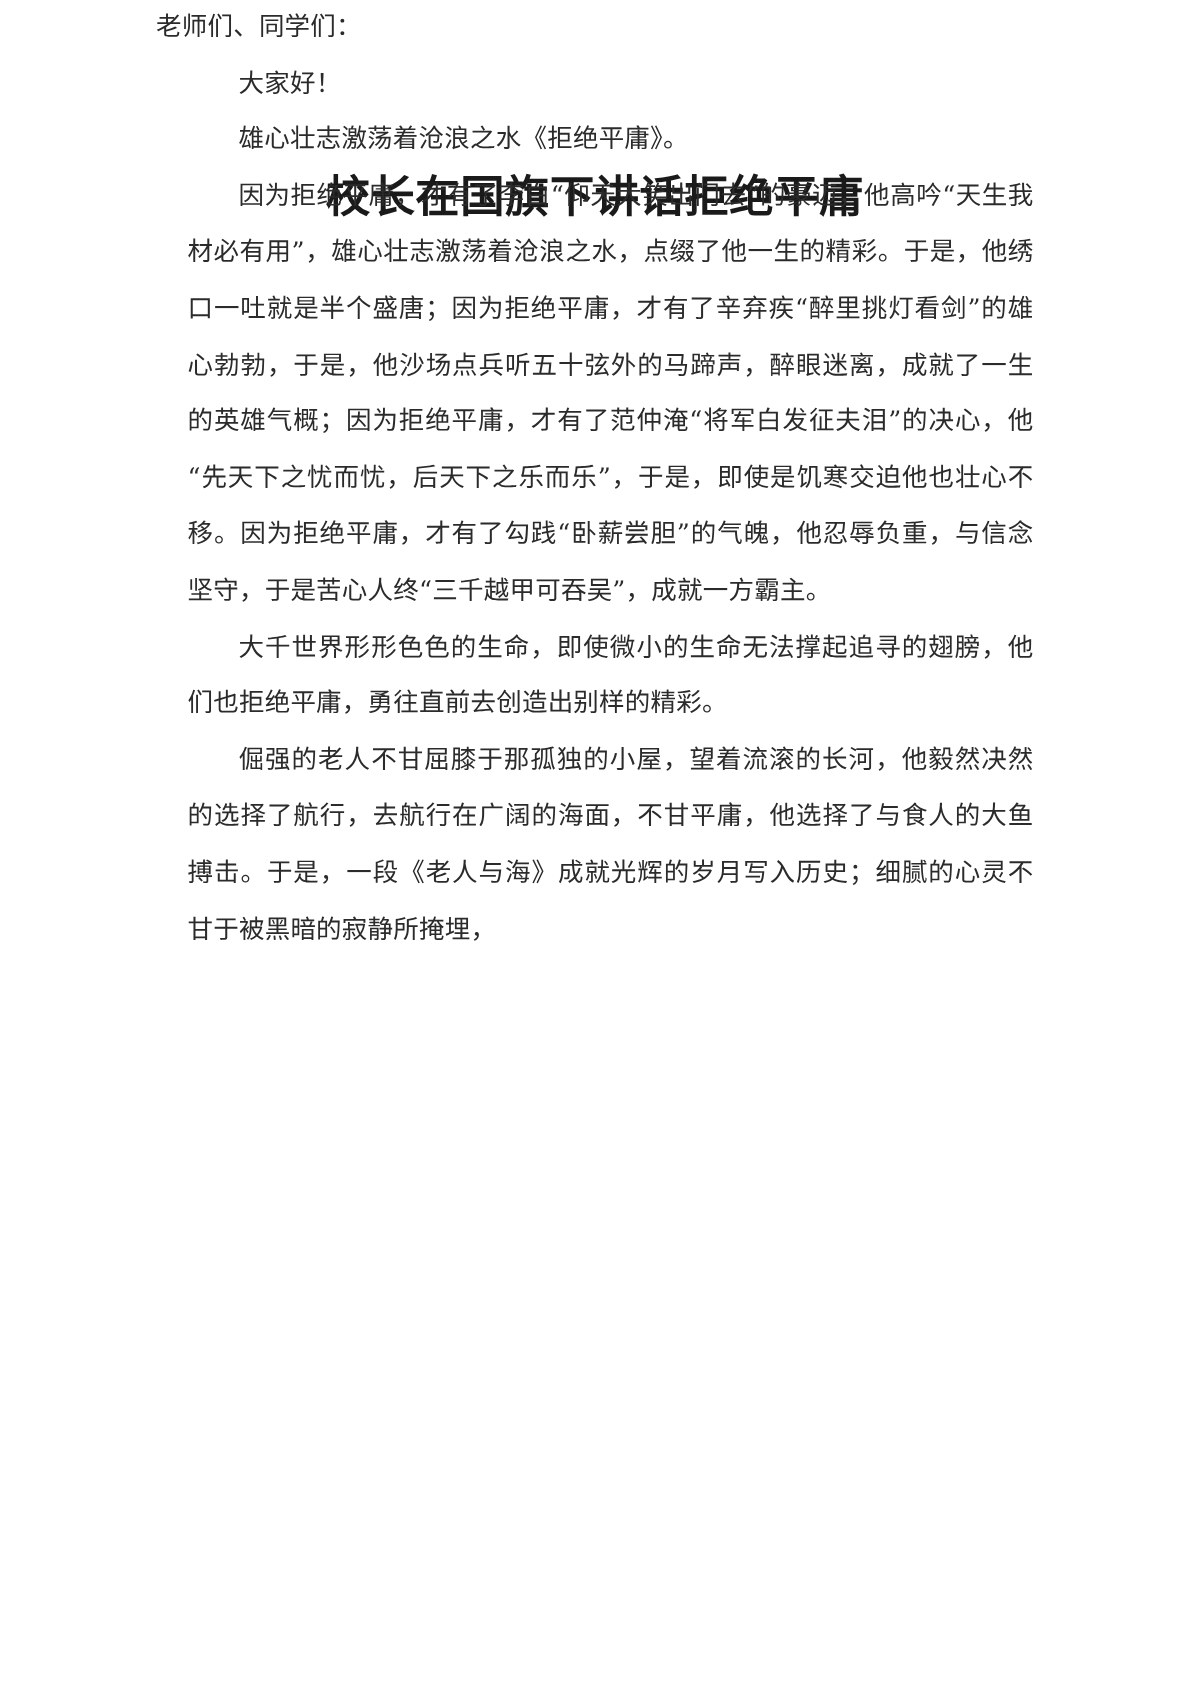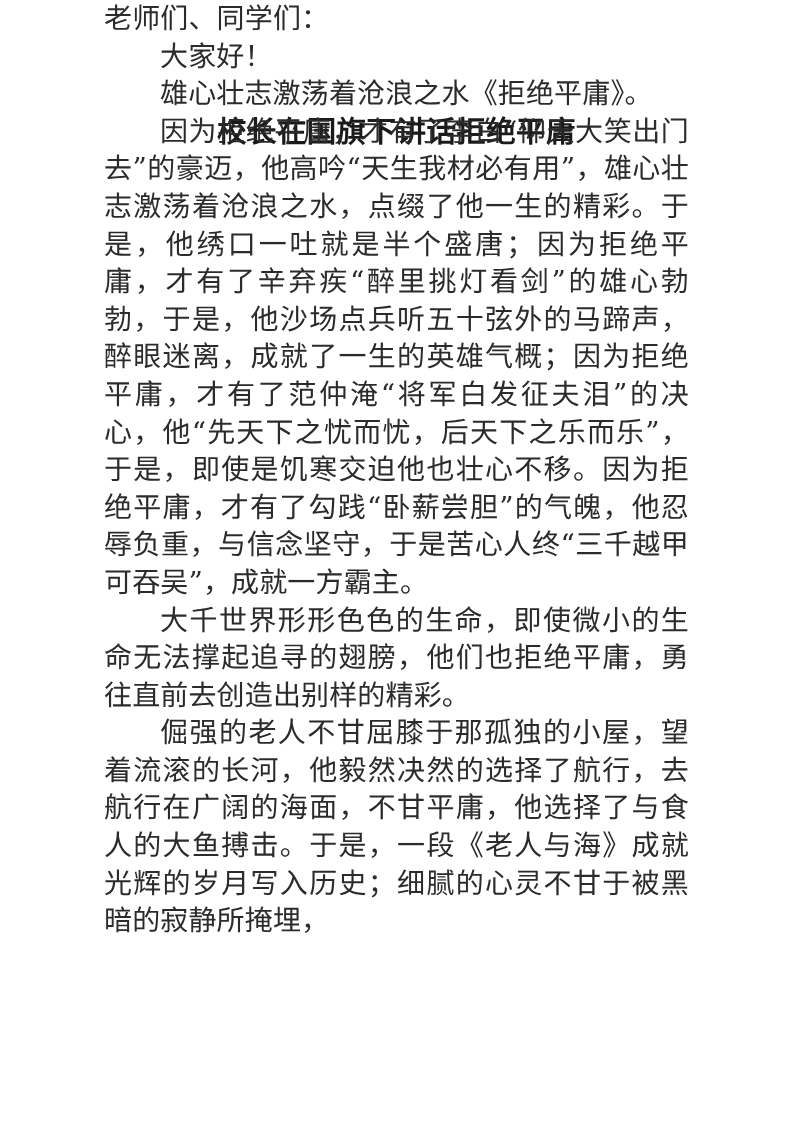--- a/index.html
+++ b/index.html
@@ -39,32 +39,33 @@
     white-space: nowrap;
   }
 
   .title-gap {
     height: 34px;
   }
 
   .para {
     margin: 0;
     font-family: "DejaVu Serif", "Liberation Serif", serif;
-    font-size: 28px;
+    font-size: 17px;
     line-height: 37.6px;
     color: #2b2b2b;
     text-align: justify;
     text-justify: inter-ideograph;
     letter-spacing: 0.15px;
     text-indent: 0;
     word-break: break-all;
   }
 
   .para.indent {
     text-indent: 2em;
+    margin-left: 21px;
   }
 
   .para + .para {
     margin-top: 0;
   }
 </style>
 </head>
 <body>
 
 <div class="page">

